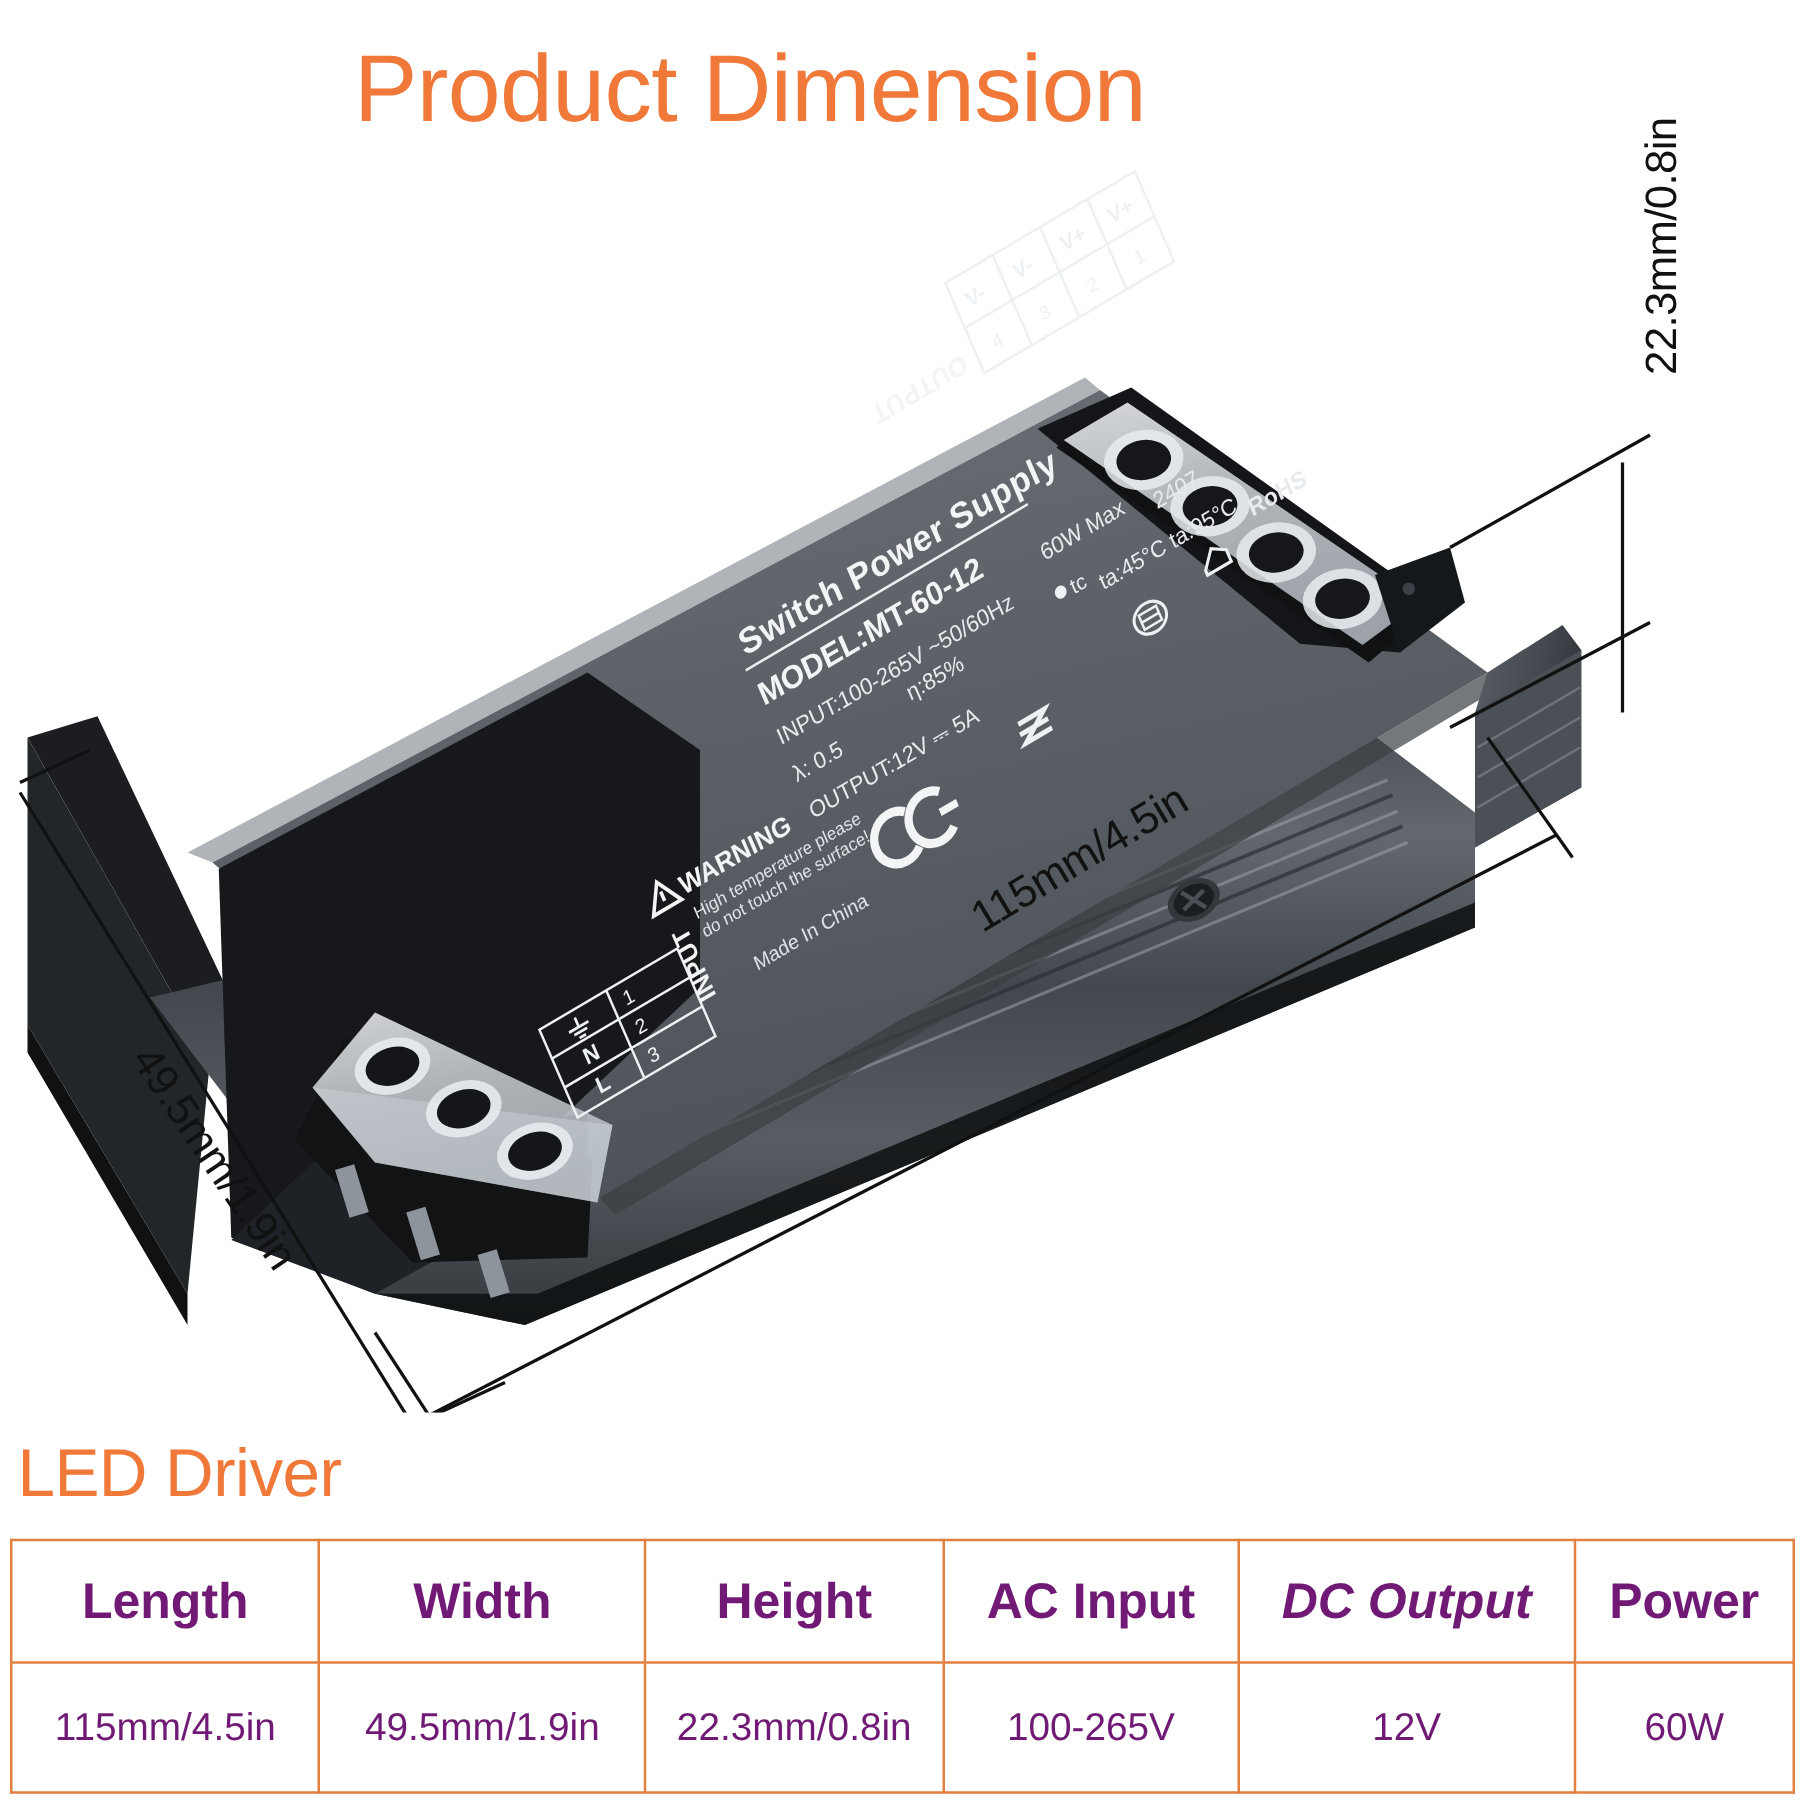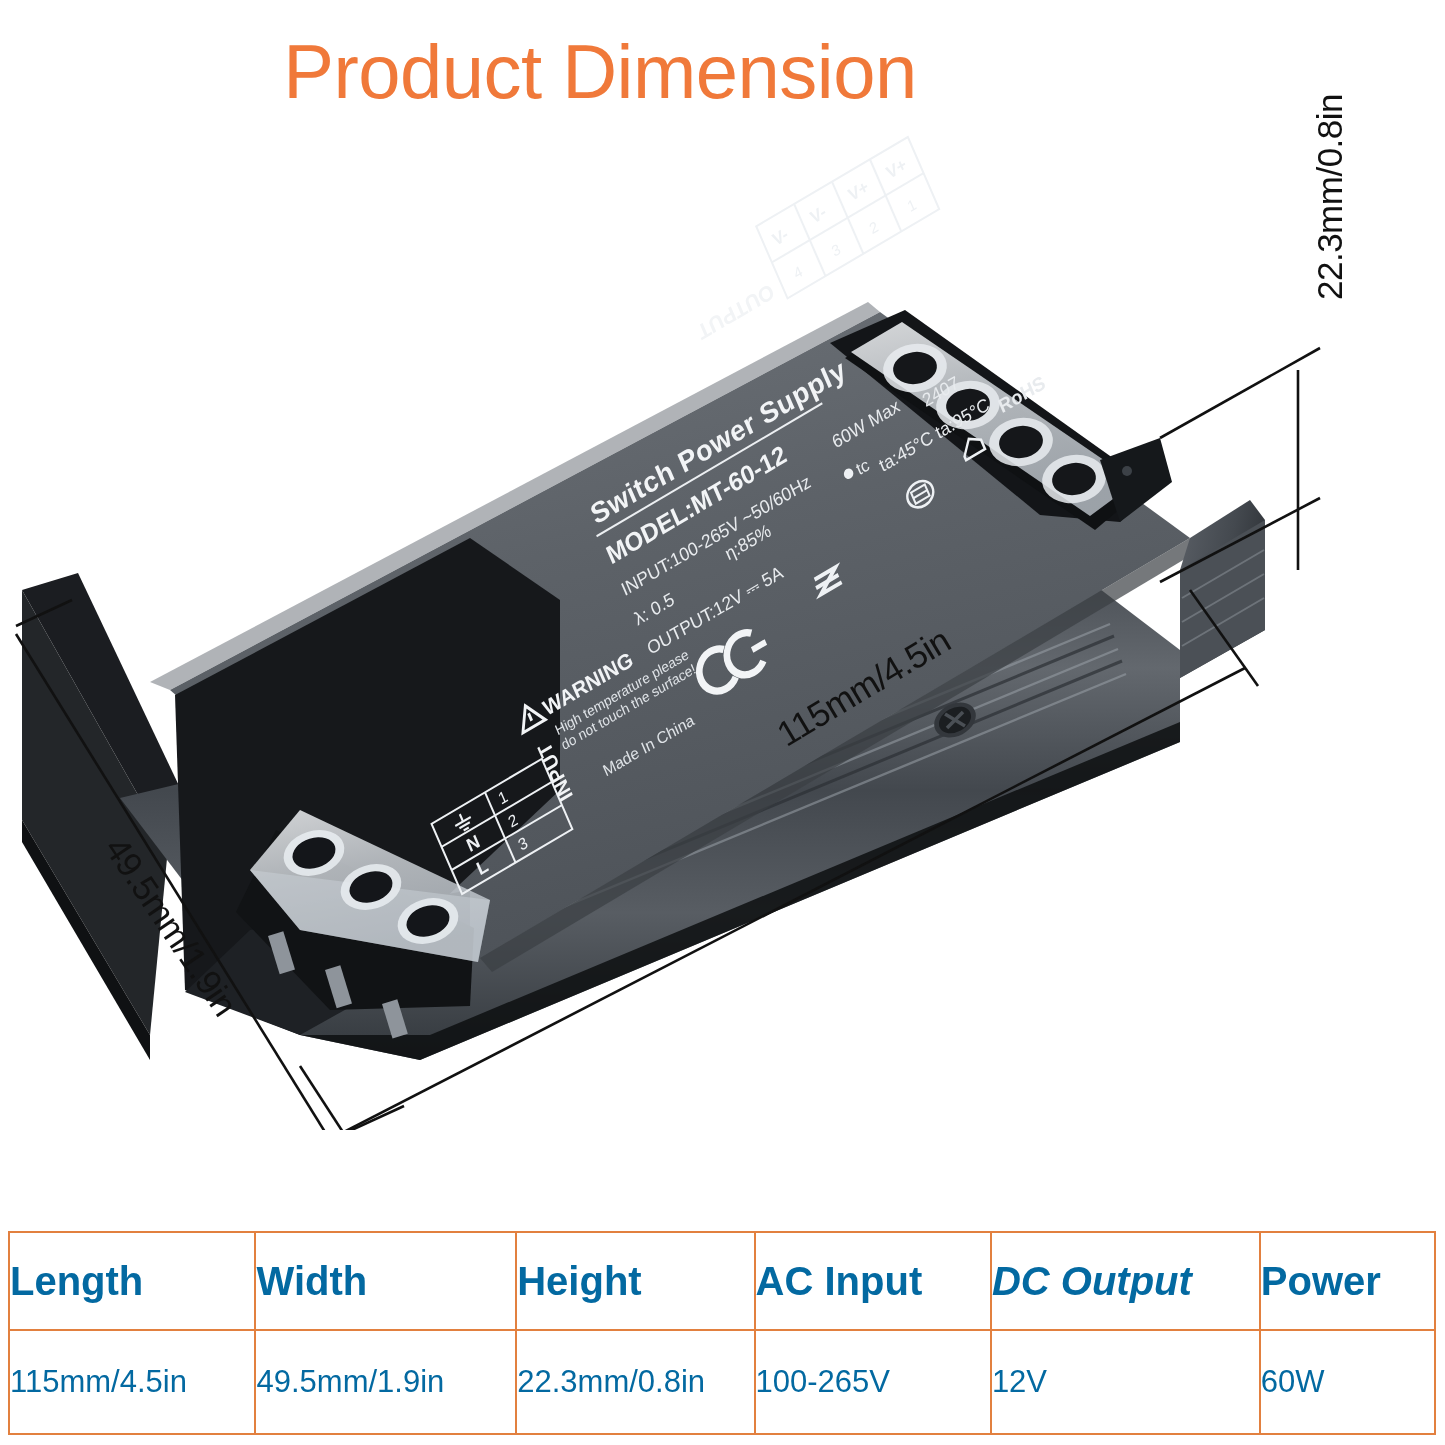--- a/index.html
+++ b/index.html
@@ -34,23 +34,23 @@
 
   
   #spec-table {
     position: absolute; left: 8px; top: 1231px;
     width: 1428px;
     border-collapse: collapse;
     table-layout: fixed;
   }
   #spec-table td, #spec-table th {
     border: 2px solid #E2803F;
-    text-align: left;
+    text-align: center;
     vertical-align: middle;
-    color: #0369a1;
+    color: #701a75;
   }
   #spec-table thead th {
     height: 98px;
     font-size: 40px;
     font-weight: 700;
     font-family: "Liberation Sans", sans-serif;
   }
   #spec-table tbody td {
     height: 104px;
     font-size: 31px;
@@ -332,20 +332,21 @@
         <path d="M 1160 452 L 1320 368"></path>
       </g>
 
     </svg>
   </div>
 
   <div class="dim-label" id="dim-length">115mm/4.5in</div>
   <div class="dim-label" id="dim-width">49.5mm/1.9in</div>
   <div class="dim-label" id="dim-height">22.3mm/0.8in</div>
 
+  <div class="section-title">LED Driver</div>
 
   <table id="spec-table">
     <thead>
       <tr>
         <th class="c0">Length</th>
         <th class="c1">Width</th>
         <th class="c2">Height</th>
         <th class="c3">AC Input</th>
         <th class="c4">DC Output</th>
         <th class="c5">Power</th>

